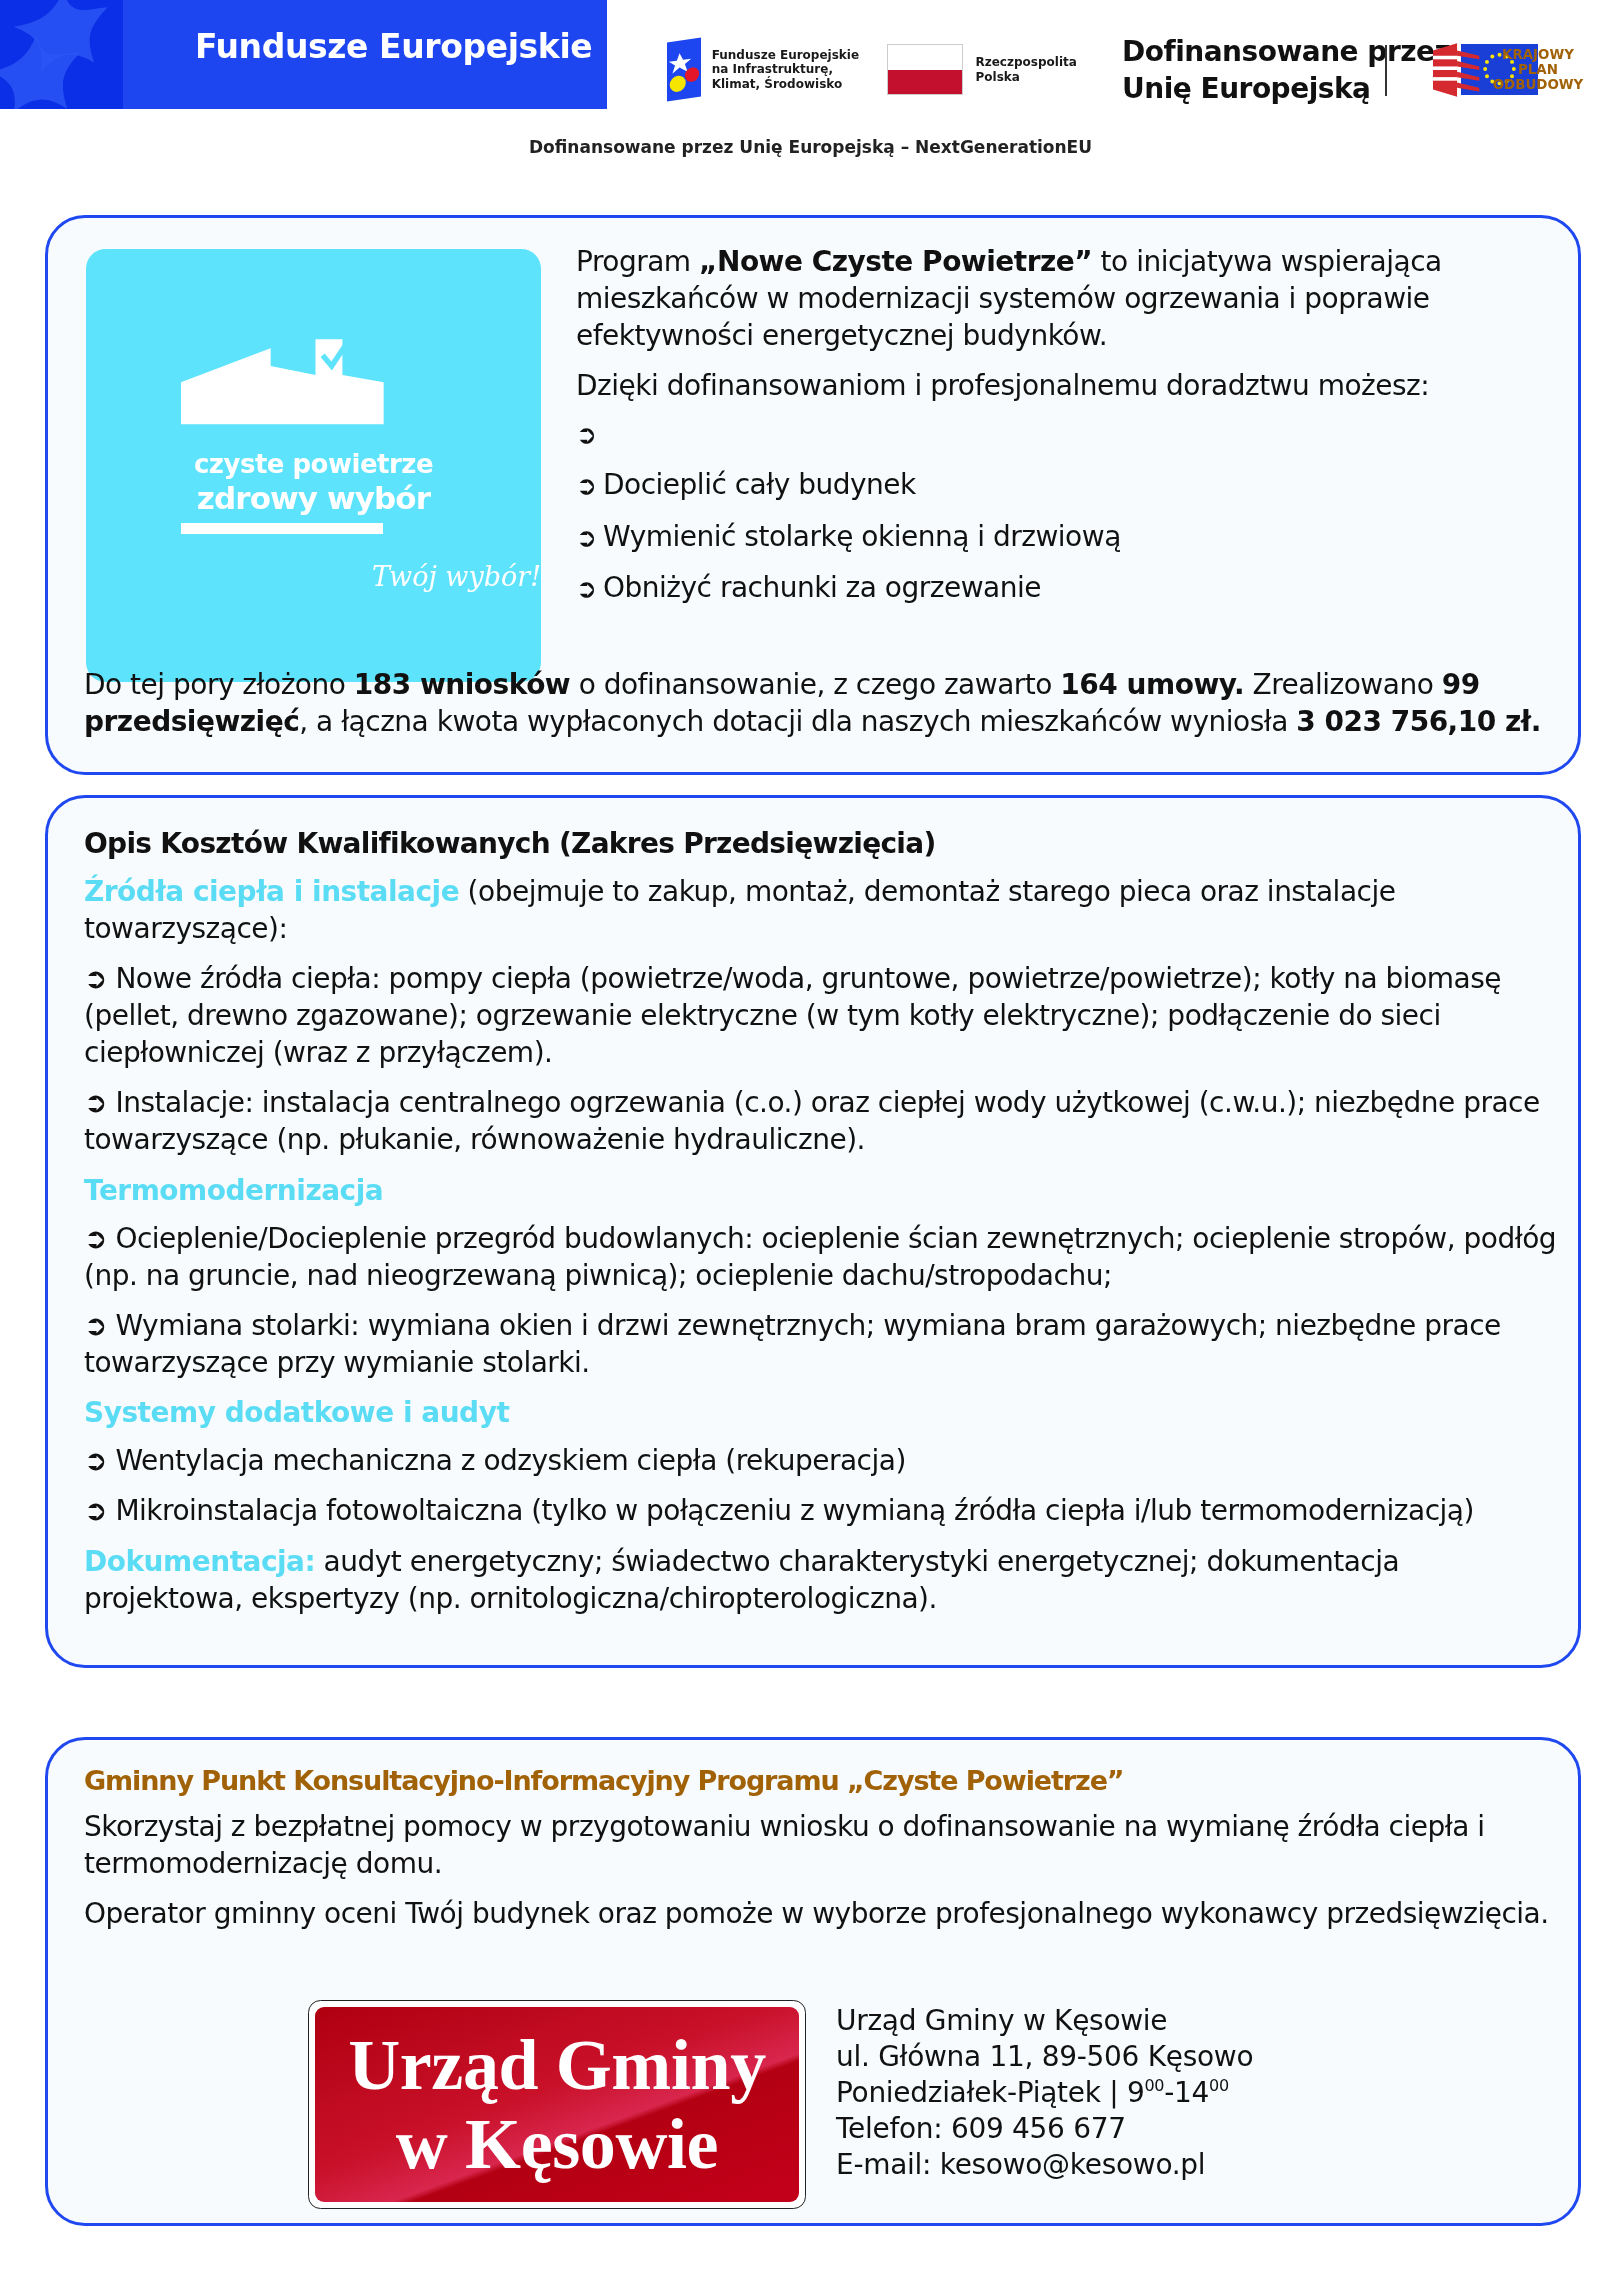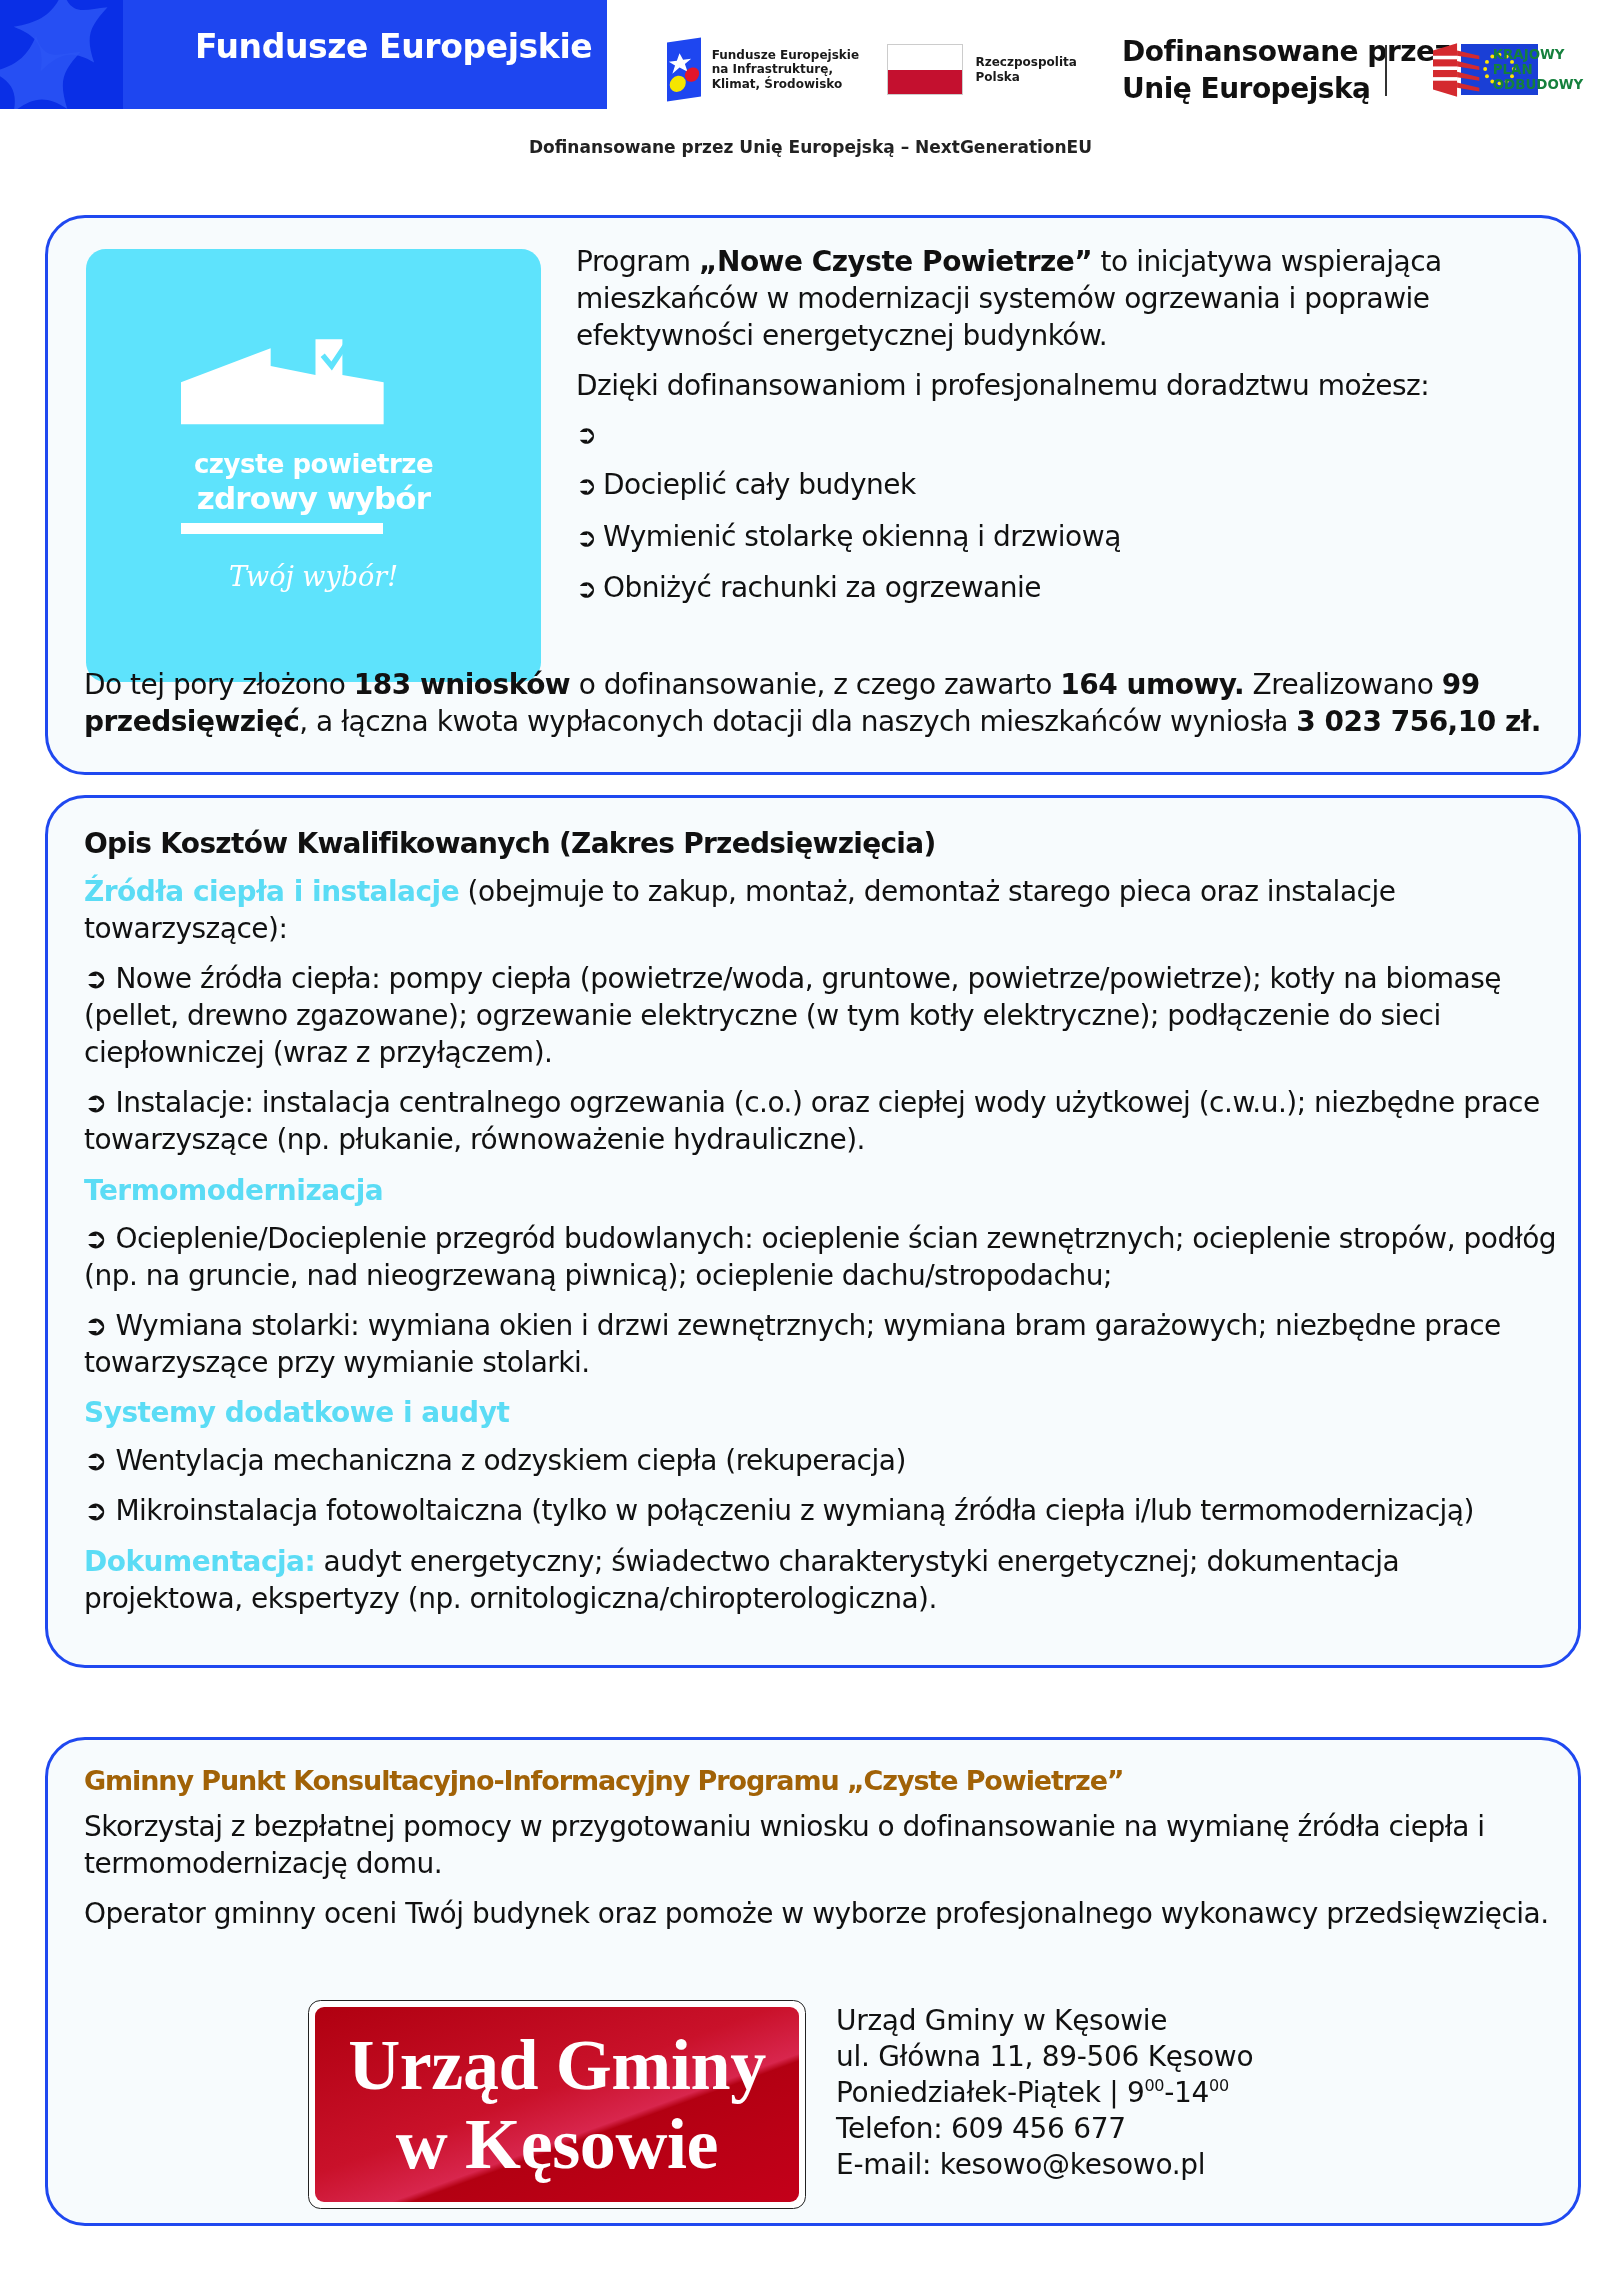--- a/index.html
+++ b/index.html
@@ -19,40 +19,40 @@
   .pl-flag { width: 76px; height: 51px; border: 0.9px solid #ccc; display: flex; flex-direction: column; margin-right: 12.5px; }
   .pl-flag .w { flex: 1; background: #fff; }
   .pl-flag .r { flex: 1; background: #c4102f; }
   .logo-eu { left: 1106px; }
   .logo-eu .txt { margin-right: 10.7px; margin-left: 16px; }
   .eu-flag { width: 77px; height: 51px; background: #1a3fd6; position: relative; }
   .eu-flag svg { position: absolute; left: 0; top: 0; }
   .divider-v { position: absolute; left: 1385px; top: 45px; width: 1.8px; height: 51px; background: #333; }
   .logo-kpo { left: 1433px; }
   .kpo-mark { width: 49px; height: 54px; margin-right: 10.7px; }
-  .kpo-txt { font-family: "DejaVu Sans", sans-serif; font-size: 13.4px; line-height: 15px; font-weight: bold; color: #15803d; }
+  .kpo-txt { font-family: "DejaVu Sans", sans-serif; font-size: 13.4px; line-height: 15px; font-weight: bold; color: #a16207; text-align: center; }
   .cofin { position: absolute; left: 0; width: 1621px; top: 137px; text-align: center; font-family: "DejaVu Sans", sans-serif; font-size: 17px; font-weight: bold; color: #222; }
 
   
   .card { position: absolute; left: 45px; width: 1536px; background: #f7fbfd; border: 3.6px solid #1f48f0; border-radius: 40px; }
   .card1 { top: 215px; height: 560px; }
   .card2 { top: 795px; height: 873px; }
   .card3 { top: 1737px; height: 489px; }
 
   .txt { font-family: "DejaVu Sans", sans-serif; font-size: 28px; line-height: 37px; color: #111; letter-spacing: -0.5px; }
   b { font-weight: bold; }
   .accent { color: #5bdcf5; font-weight: bold; }
 
   
   .cp-logo { position: absolute; left: 38px; top: 31px; width: 455px; height: 433px; background: #5ee3fc; border-radius: 19.7px; }
   .cp-house { position: absolute; left: 95px; top: 90px; }
   .cp-line1 { position: absolute; left: 0; width: 100%; top: 200px; text-align: center; color: #fff; font-family: "DejaVu Sans", sans-serif; font-weight: bold; font-size: 26px; letter-spacing: -0.5px; }
   .cp-line2 { position: absolute; left: 0; width: 100%; top: 231px; text-align: center; color: #fff; font-family: "DejaVu Sans", sans-serif; font-weight: bold; font-size: 31px; letter-spacing: -0.9px; }
   .cp-bar { position: absolute; left: 95px; top: 274px; width: 202px; height: 10.7px; background: #fff; }
-  .cp-slogan { position: absolute; left: 0; width: 100%; top: 312px; text-align: center; color: #fff; font-family: "DejaVu Serif", serif; font-style: italic; font-size: 27px; }
+  .cp-slogan { position: absolute; left: 0; width: 100%; top: 312px; text-align: right; color: #fff; font-family: "DejaVu Serif", serif; font-style: italic; font-size: 27px; }
 
   .intro { position: absolute; left: 528px; top: 25px; width: 967px; }
   .intro p { margin-bottom: 12.5px; }
   .bullet { display: flex; align-items: baseline; margin-bottom: 13.4px; }
   .bullet .arr { display: inline-block; width: 27px; font-size: 25px; font-weight: bold; }
   .stats { position: absolute; left: 36px; top: 448px; width: 1478px; }
 
   .c2-inner { position: absolute; left: 36px; top: 27px; width: 1478px; }
   .h-bold { font-family: "DejaVu Sans", sans-serif; font-weight: bold; font-size: 28px; letter-spacing: -0.7px; color: #111; margin-bottom: 10.7px; }
   .section-title { font-family: "DejaVu Sans", sans-serif; font-size: 28px; font-weight: bold; color: #5bdcf5; letter-spacing: -0.5px; margin-bottom: 10.7px; }

